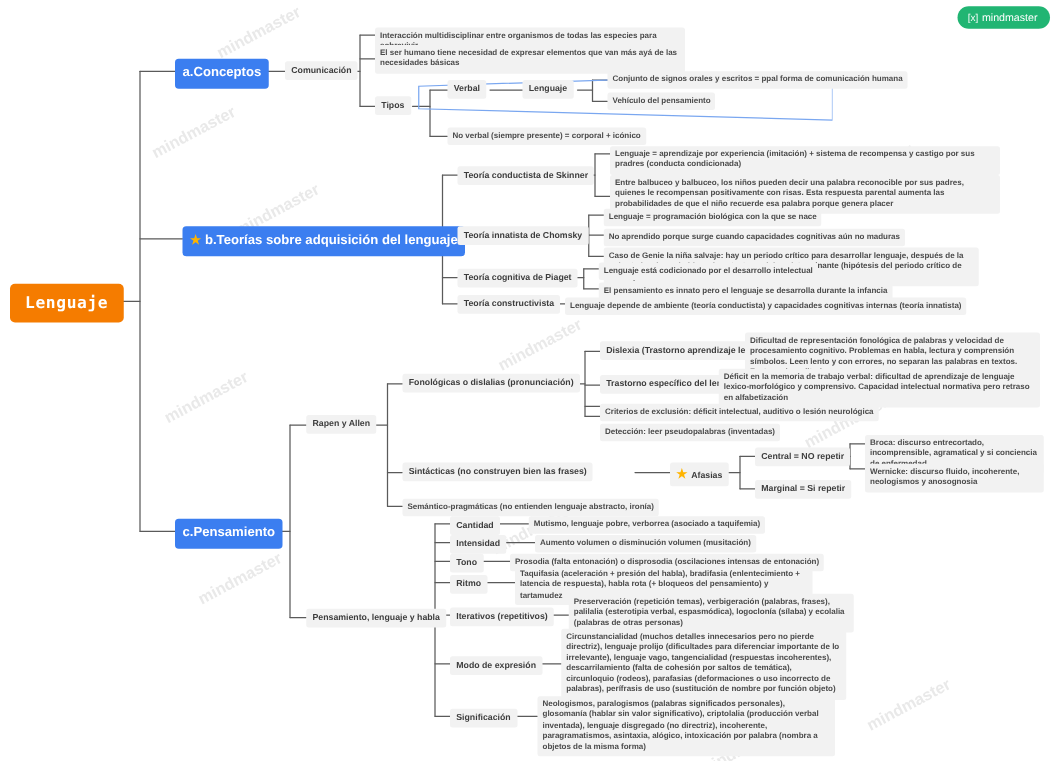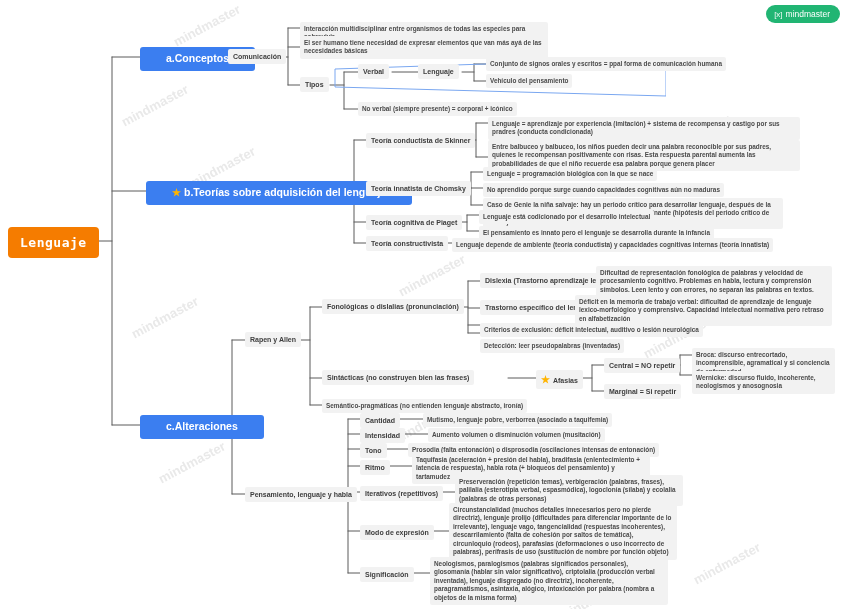--- a/index.html
+++ b/index.html
@@ -61,21 +61,21 @@
     letter-spacing: .5px;
     padding: 7px 12px;
     border-radius: 4px;
     white-space: nowrap;
   }
   .main {
     background: #3b7ef0;
     color: #ffffff;
     font-size: 10.5px;
     font-weight: bold;
-    padding: 5px 26px;
+    padding: 5px 6px;
     border-radius: 3px;
     white-space: nowrap;
   }
   .main .star, .starred .star { margin-right: 3px; }
   .star { color: #FFB400; font-size: 10px; }
 
   .starred {
     background: #f2f2f2;
     color: #3d3d3d;
     font-size: 7px;
@@ -273,21 +273,21 @@
   <div class="node leaf" style="left:483px;top:183px;">No aprendido porque surge cuando capacidades cognitivas aún no maduras</div>
   <div class="node leaf" style="left:483px;top:198px;width:300px;">Caso de Genie la niña salvaje: hay un periodo crítico para desarrollar lenguaje, después de la pubertad es improbable y el contexto social es determinante (hipótesis del periodo crítico de Pinker)</div>
 
   <div class="node topic" style="left:366px;top:215px;">Teoría cognitiva de Piaget</div>
   <div class="node leaf" style="left:479px;top:210px;">Lenguaje está codicionado por el desarrollo intelectual</div>
   <div class="node leaf" style="left:479px;top:226px;">El pensamiento es innato pero el lenguaje se desarrolla durante la infancia</div>
 
   <div class="node topic" style="left:366px;top:236px;">Teoría constructivista</div>
   <div class="node leaf" style="left:452px;top:238px;">Lenguaje depende de ambiente (teoría conductista) y capacidades cognitivas internas (teoría innatista)</div>
 
-  <div class="node main" style="left:140px;top:415px;">c.Alteraciones</div>
+  <div class="node main" style="left:140px;top:415px;">c.Pensamiento</div>
 
   <div class="node topic" style="left:245px;top:332px;">Rapen y Allen</div>
 
   <div class="node topic" style="left:322px;top:299px;">Fonológicas o dislalias (pronunciación)</div>
 
   <div class="node topic" style="left:480px;top:273px;">Dislexia (Trastorno aprendizaje lector)</div>
   <div class="node leaf" style="left:596px;top:266px;width:236px;">Dificultad de representación fonológica de palabras y velocidad de procesamiento cognitivo. Problemas en habla, lectura y comprensión símbolos. Leen lento y con errores, no separan las palabras en textos. Factores hereditarios.</div>
 
   <div class="node topic wrapme" style="left:480px;top:300px;">Trastorno específico del lenguaje</div>
   <div class="node leaf" style="left:575px;top:295px;width:257px;">Déficit en la memoria de trabajo verbal: dificultad de aprendizaje de lenguaje lexico-morfológico y comprensivo. Capacidad intelectual normativa pero retraso en alfabetización</div>

